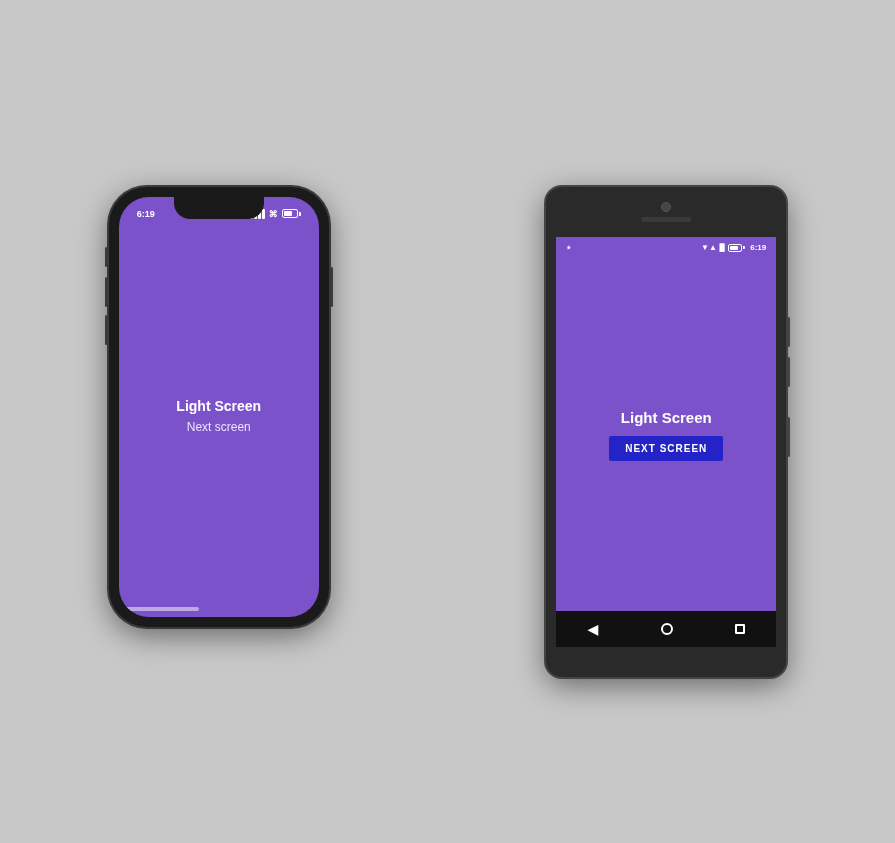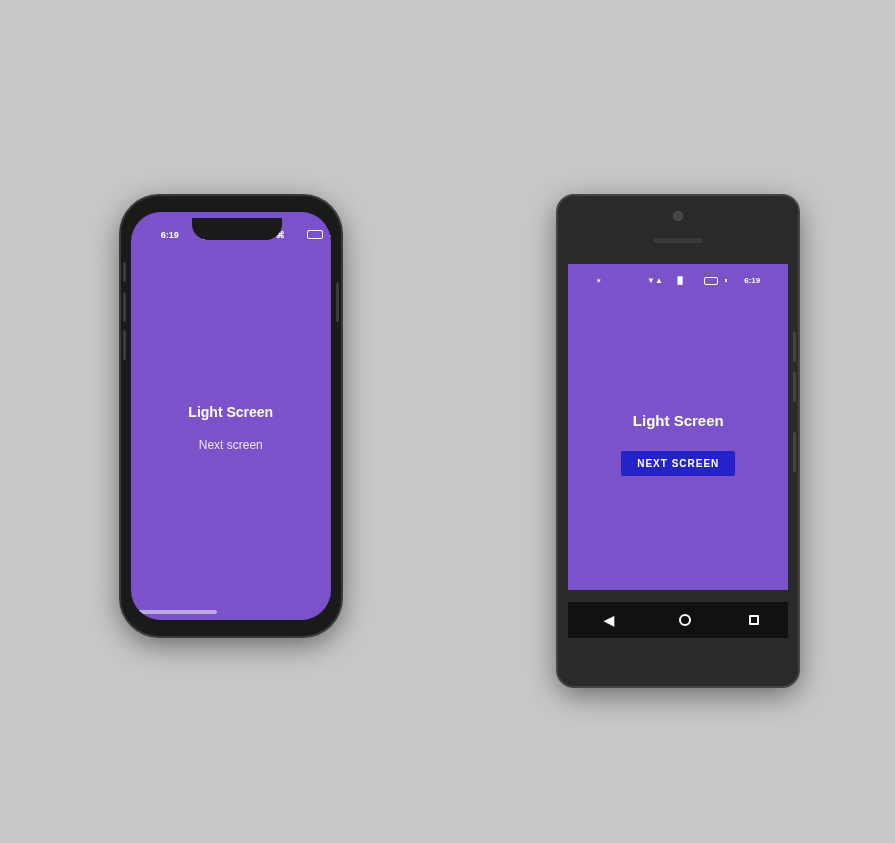--- a/index.html
+++ b/index.html
@@ -1,15 +1,15 @@
 <!DOCTYPE html>
 <html><head>
   <meta charset="utf-8">
   <style>
-    * { box-sizing: border-box; margin: 6px; padding: 0; }
+    * { box-sizing: border-box; margin: 0; padding: 0; }
 
     body {
       width: 895px;
       height: 843px;
       background: #c8c8c8;
       display: flex;
       align-items: center;
       justify-content: space-around;
       font-family: -apple-system, BlinkMacSystemFont, 'Helvetica Neue', Arial, sans-serif;
       overflow: hidden;

